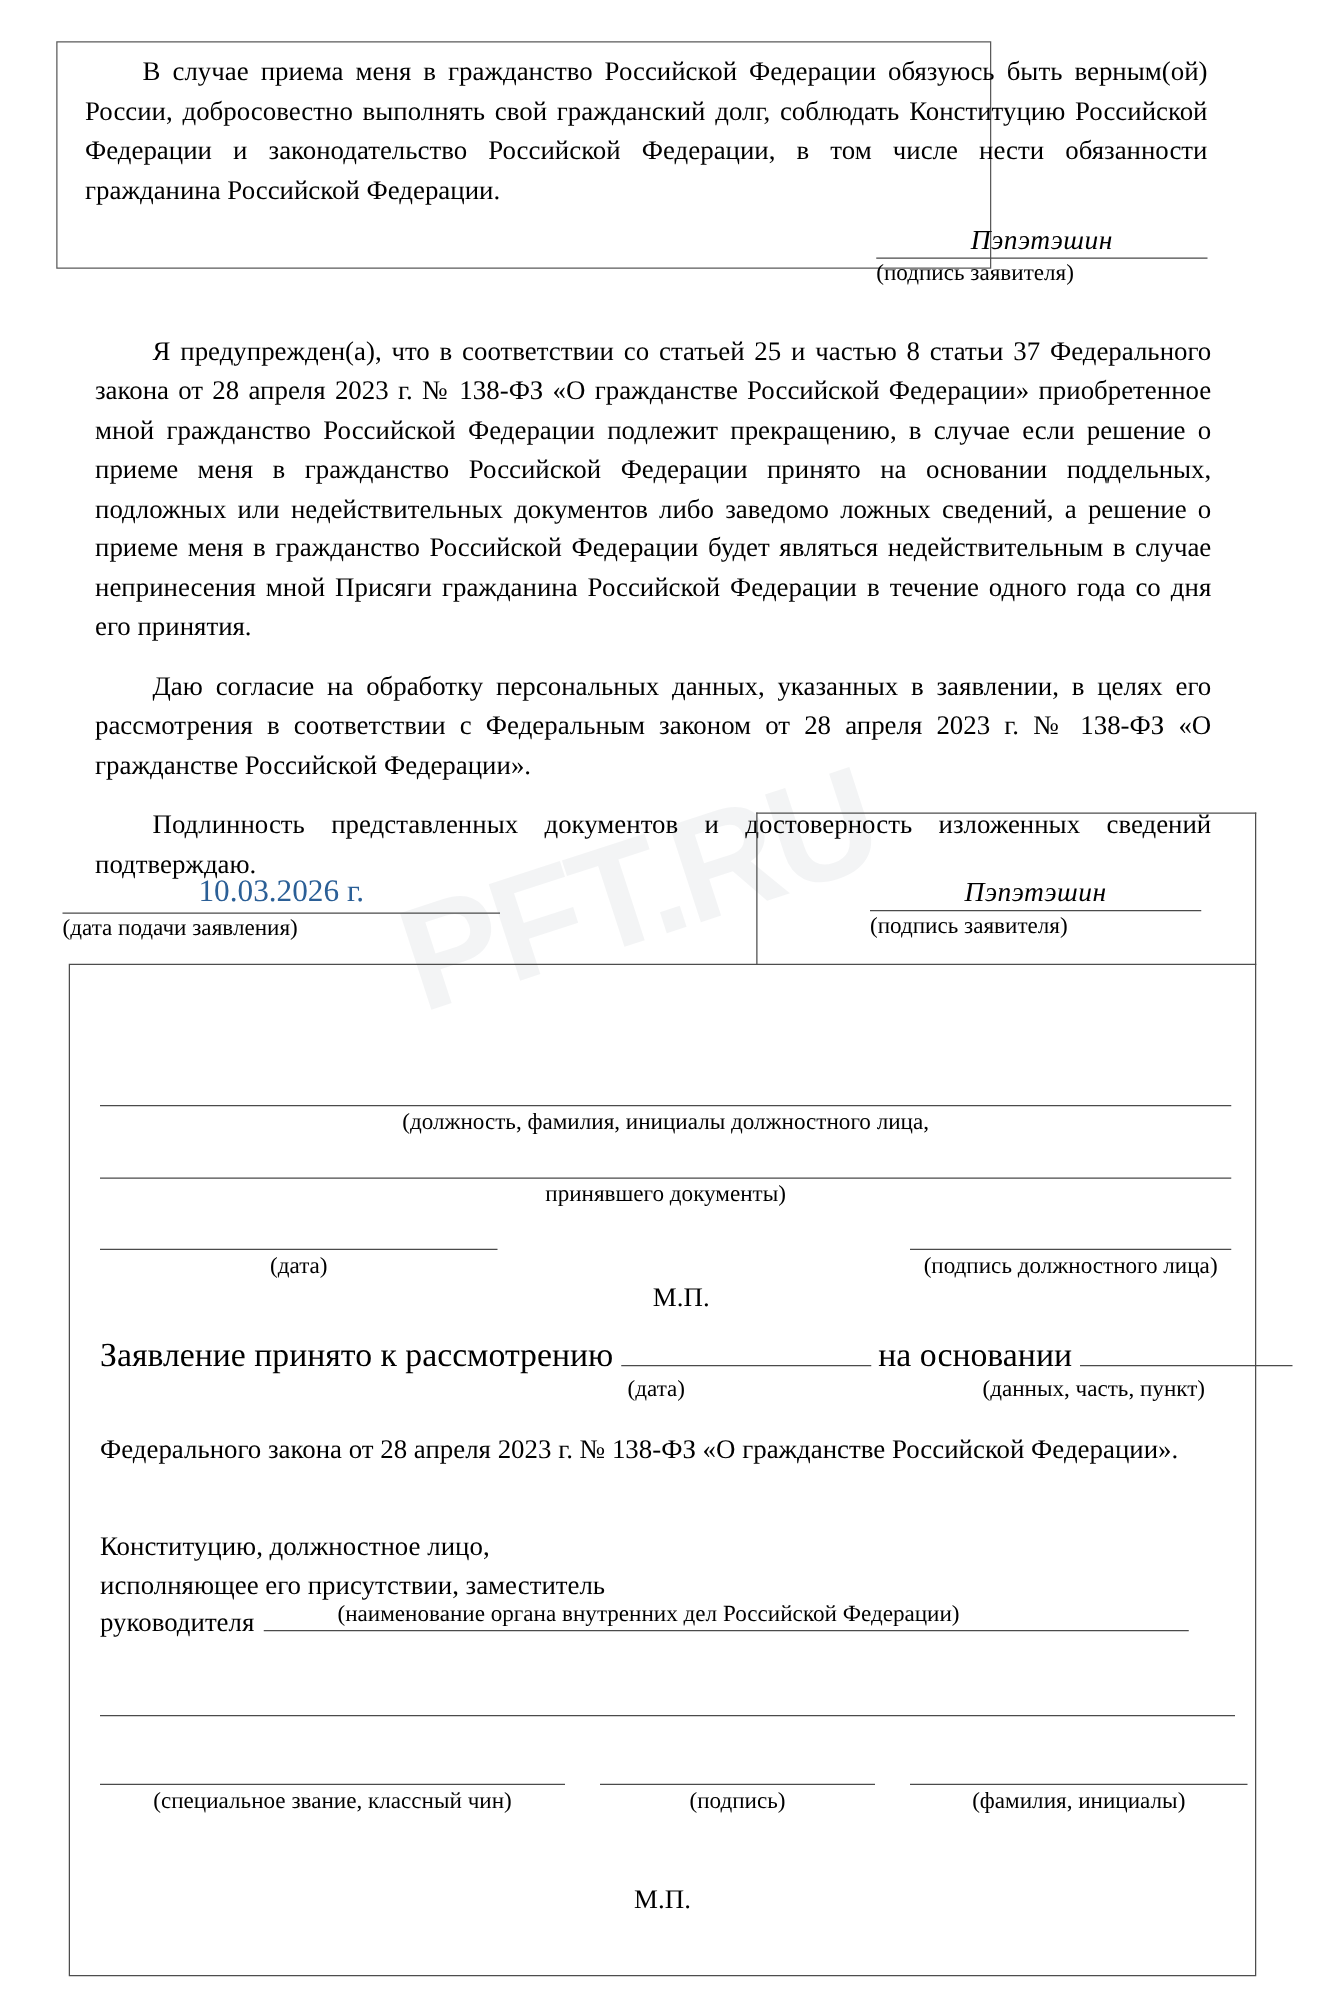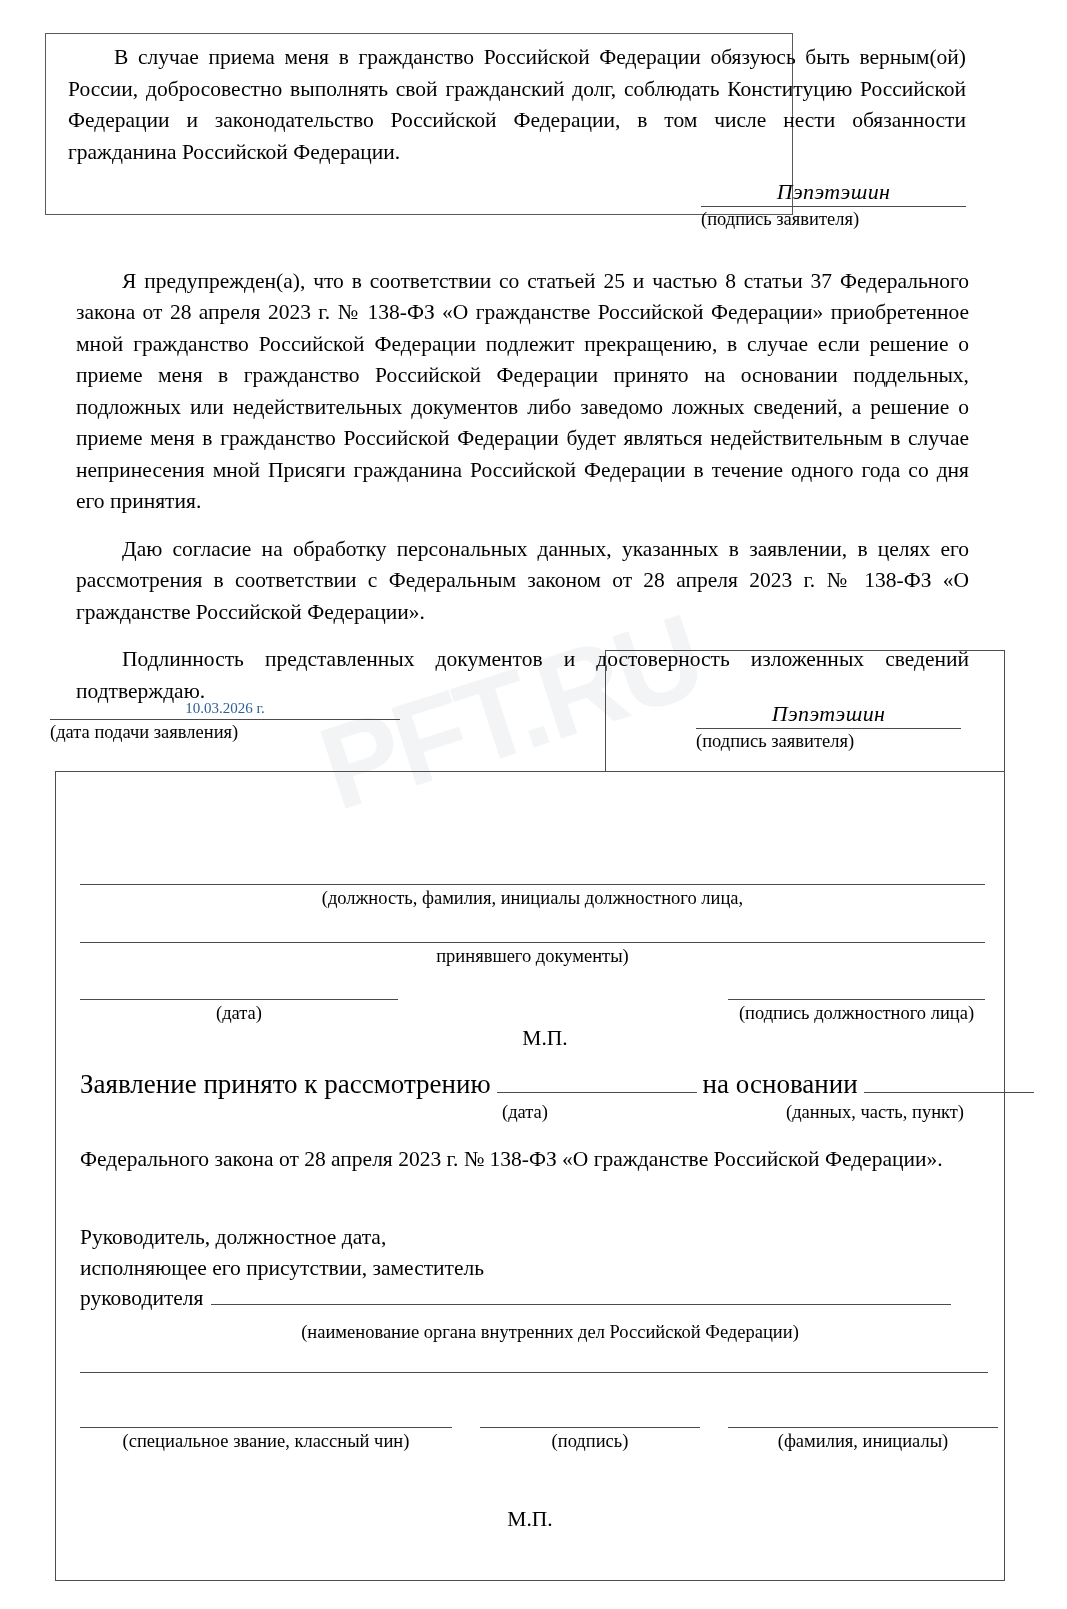--- a/index.html
+++ b/index.html
@@ -111,21 +111,21 @@
   }
 
   
   .date-slot {
     position: absolute;
     left: 50px;
     top: 700px;
     width: 350px;
   }
   .date-value {
-    font-size: 15px;
+    font-size: 25px;
     color: #2b5f96;
     text-align: center;
     white-space: nowrap;
     padding-bottom: 2px;
   }
 
   .applicant-sig-box {
     position: absolute;
     left: 605px;
     top: 650px;
@@ -246,24 +246,23 @@
     width: 740px;
     border-bottom: 1.4px solid #4a4a4a;
     height: 16px;
     margin-left: 8px;
     vertical-align: baseline;
   }
 
   .org-caption {
     position: absolute;
     left: 200px;
-    top: 550px;
+    top: 510px;
     width: 560px;
     font-size: 18.5px;
-    text-align: center;
   }
 
   .blank-wide {
     position: absolute;
     left: 10px;
     top: 600px;
     width: 908px;
     border-bottom: 1.4px solid #4a4a4a;
     height: 0;
   }
@@ -357,21 +356,21 @@
 
       <div class="accept-row">
         <span class="lbl">Заявление принято к рассмотрению</span><span class="accept-blank"></span><span class="lbl">на основании</span><span class="accept-blank2"></span>
       </div>
       <div class="field-caption" style="position:absolute; left:355px; top:327px; width:200px;">(дата)</div>
       <div class="field-caption" style="position:absolute; left:700px; top:327px; width:210px;">(данных, часть, пункт)</div>
 
       <div class="fz-text">Федерального закона от 28 апреля 2023 г. № 138-ФЗ «О гражданстве Российской Федерации».</div>
 
       <div class="leader-block">
-        <div>Руководитель, должностное дата,</div>
+        <div>Конституцию, должностное лицо,</div>
         <div>исполняющее его присутствии, заместитель</div>
         <div class="leader-line3"><span>руководителя</span><span class="leader-rule"></span></div>
       </div>
 
       <div class="org-caption">(наименование органа внутренних дел Российской Федерации)</div>
 
       <div class="blank-wide"></div>
 
       <div class="trio">
         <div class="trio-col" style="left:0px; width:372px;">

